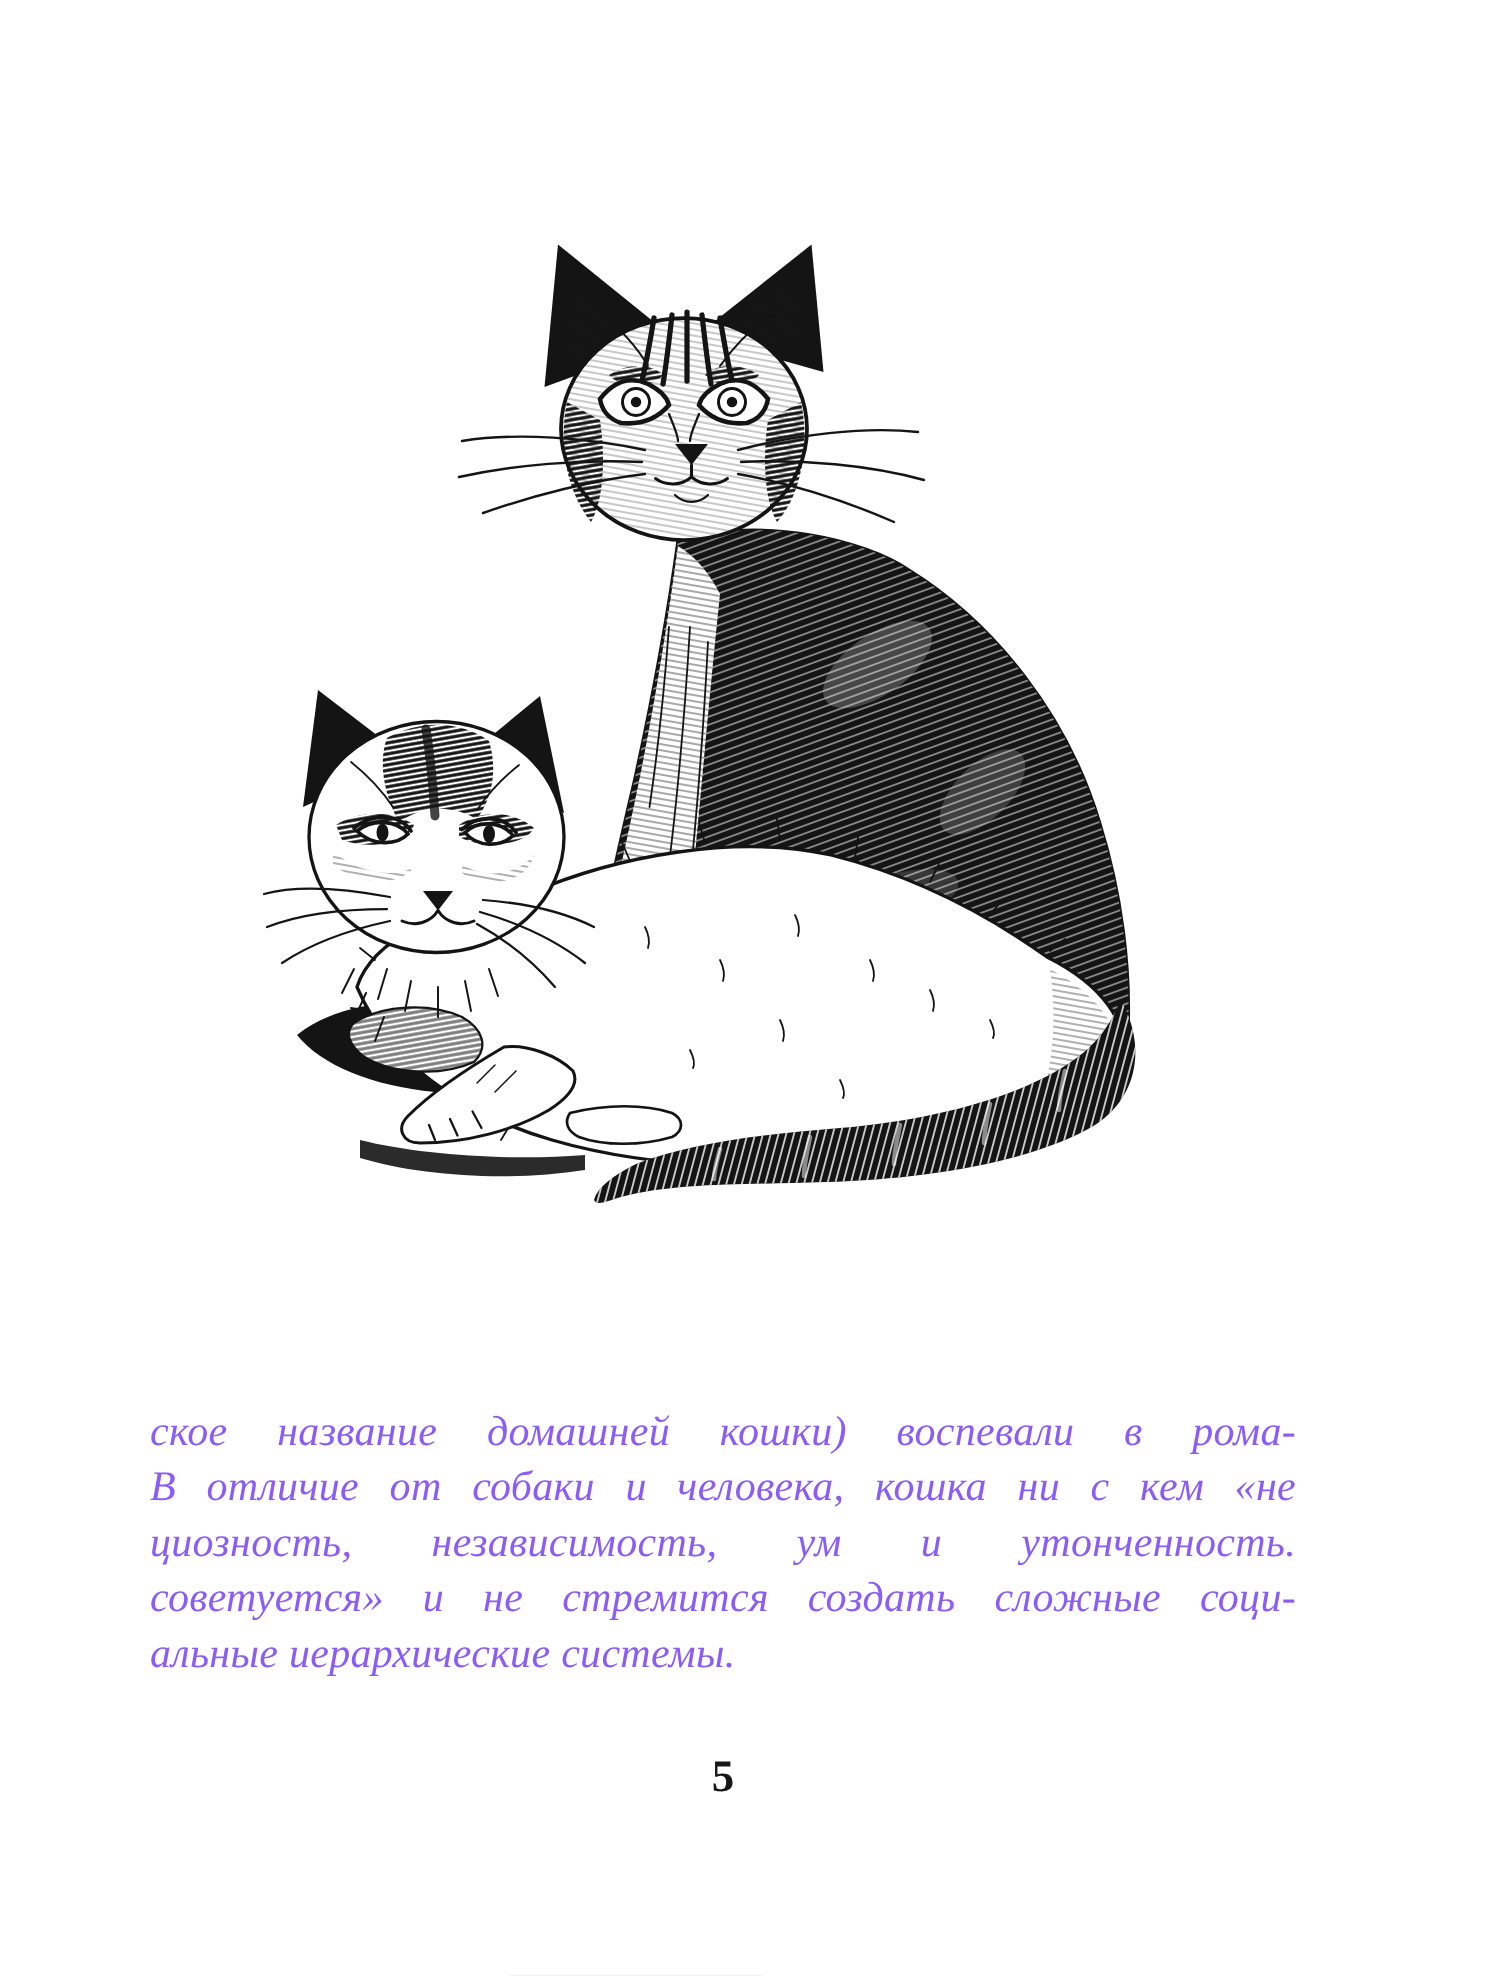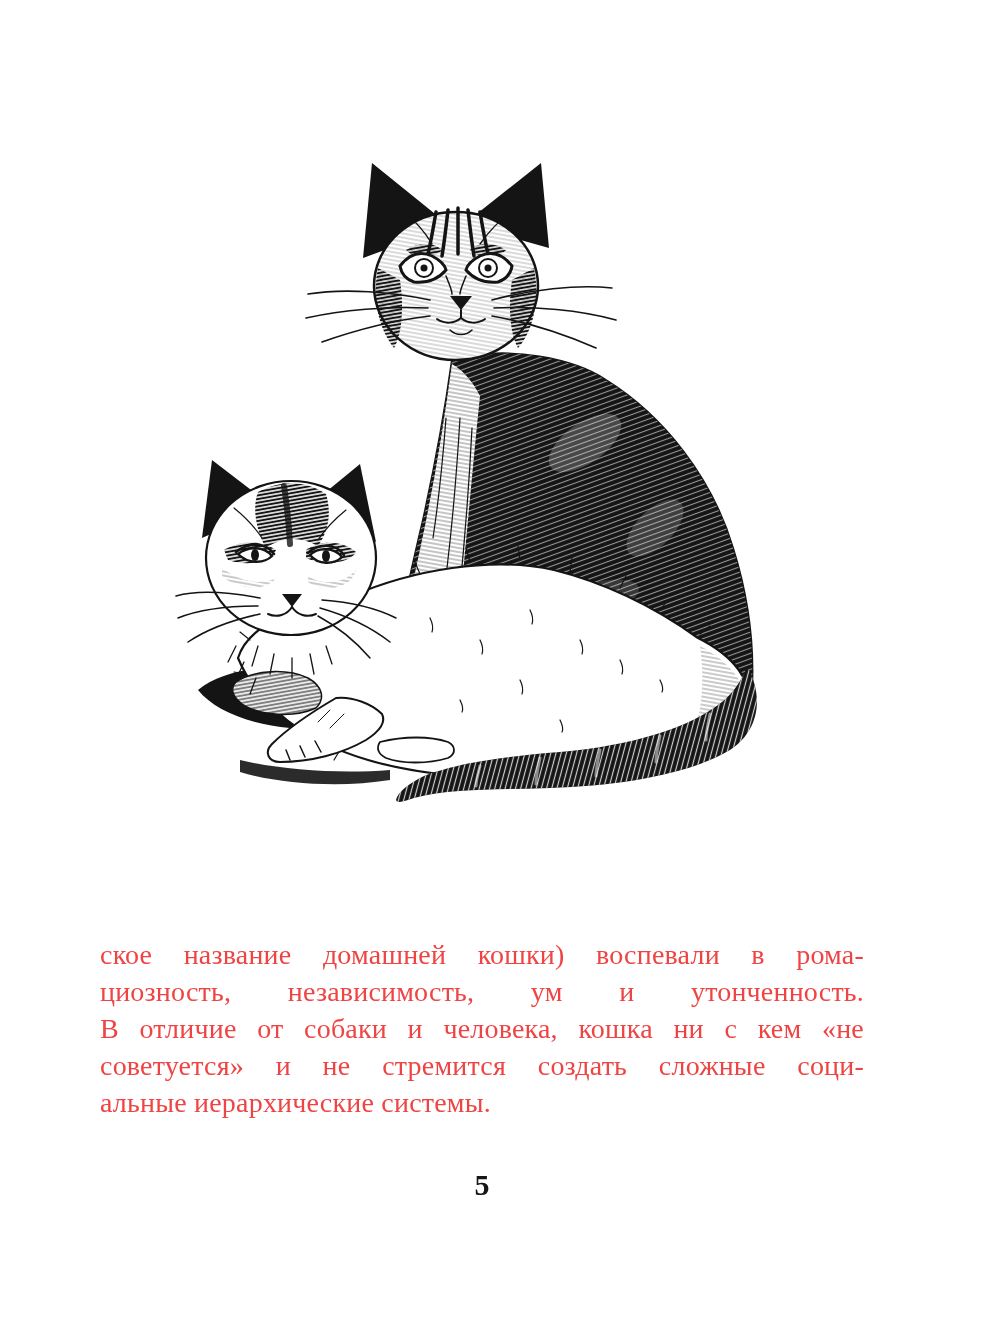--- a/index.html
+++ b/index.html
@@ -4,21 +4,21 @@
 <style>
   html,body{margin:0;padding:0;background:#e8e8e8;}
   .page{
     position:relative;width:1000px;height:1317px;background:#ffffff;
     overflow:hidden;font-family:"Liberation Serif","DejaVu Serif",serif;
     margin:0 auto;
   }
   .illustration{position:absolute;left:170px;top:158px;width:590px;height:652px;}
   .text-block{
     position:absolute;left:100px;top:936px;width:764px;
-    font-size:28px;line-height:37px;color:#ef4444;letter-spacing:.2px;
+    font-size:28px;line-height:37px;color:#8b5cf6;letter-spacing:.2px;font-style:italic;
   }
   .line{margin:0;text-align:justify;white-space:normal;}
   .line.j{text-align-last:justify;}
   .line.last{text-align:right;text-align-last:left;}
   .page-number{
     position:absolute;left:100px;top:1168px;width:764px;text-align:center;
     font-size:30px;font-weight:bold;color:#161616;
   }
 </style>
 </head>
@@ -214,21 +214,21 @@
           <path d="M236,648 L228,664"></path>
             <path d="M244,664 L236,682"></path>
             <path d="M256,680 L250,696"></path>
         </g>
       </g>
     </g>
   </svg>
 
   <div class="text-block">
     <p class="line j">ское название домашней кошки) воспевали в рома-</p>
+    <p class="line j">В отличие от собаки и человека, кошка ни с кем «не</p>
     <p class="line j">циозность, независимость, ум и утонченность.</p>
-    <p class="line j">В отличие от собаки и человека, кошка ни с кем «не</p>
     <p class="line j">советуется» и не стремится создать сложные соци-</p>
     <p class="line last">альные иерархические системы.</p>
   </div>
 
   <div class="page-number">5</div>
 
 </div>
 
 </body></html>

